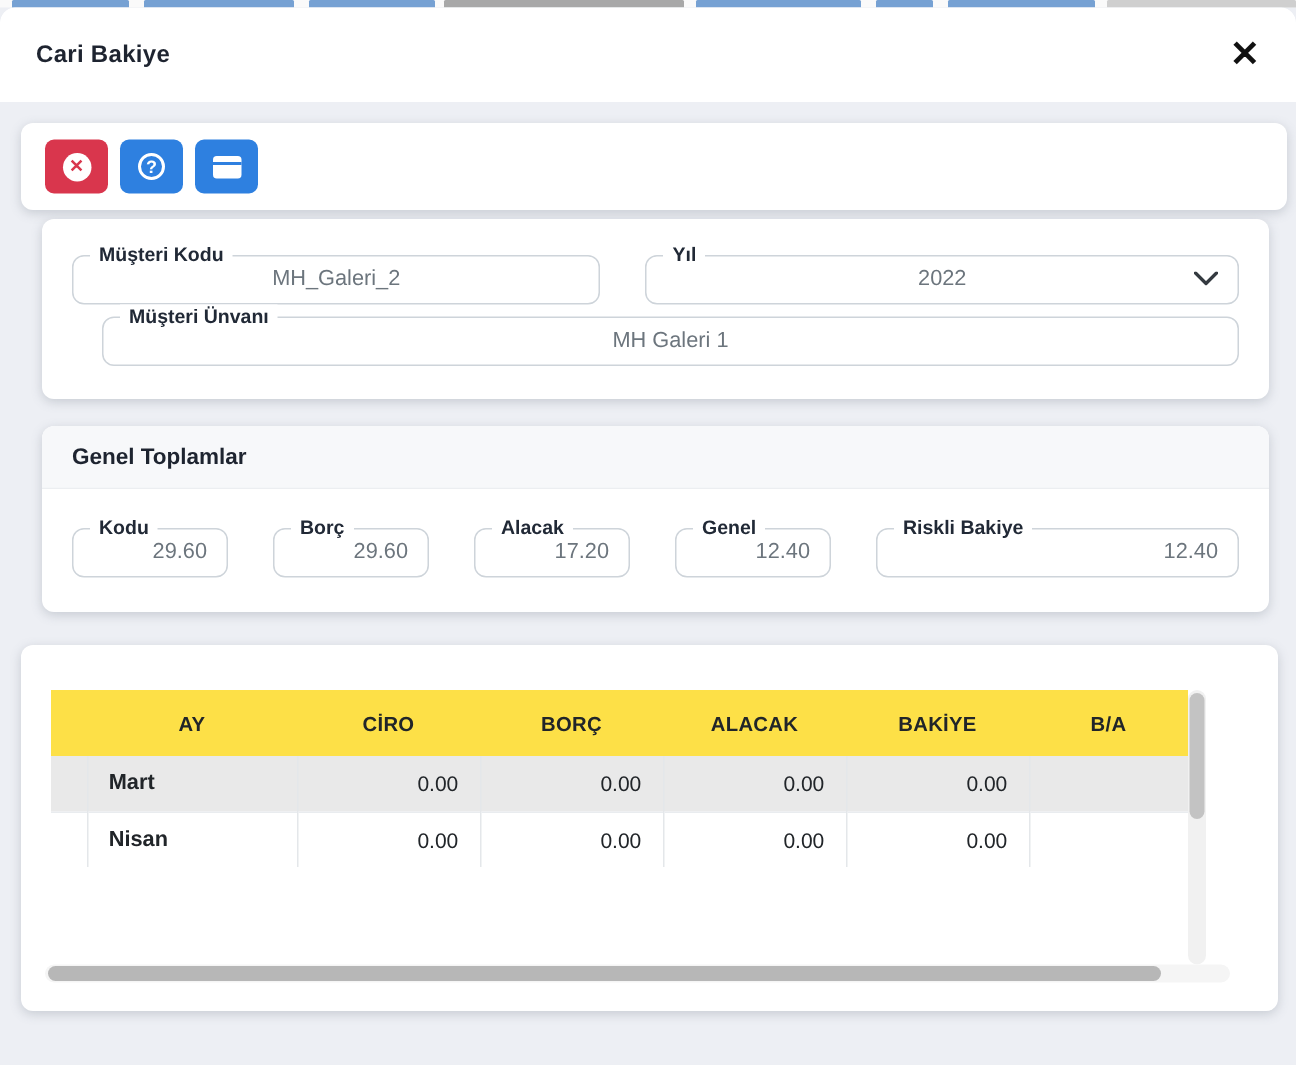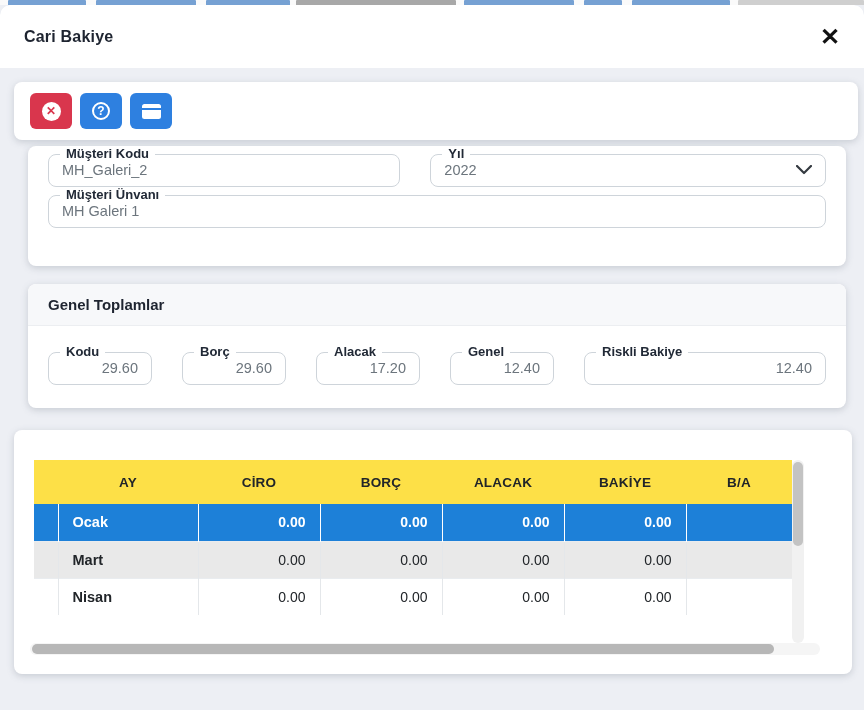--- a/index.html
+++ b/index.html
@@ -46,26 +46,26 @@
   
   .ofield { position:relative; height:33px; border:1px solid #ced4da; border-radius:8px; background:#fff; }
   .olabel { position:absolute; top:-9px; left:11px; background:#fff; padding:0 6px;
             font-size:13px; font-weight:700; color:#212936; white-space:nowrap; }
   .ovalue { display:block; line-height:31px; padding:0 13px; font-size:14.5px; color:#6c757d;
             white-space:nowrap; overflow:hidden; }
   .ovalue.right { text-align:right; }
   .chev { position:absolute; right:13px; top:10px; }
 
   
-  .form-card { left:28px; top:78px; width:818px; height:120px; padding:8px 20px 0 20px; }
+  .form-card { left:28px; top:78px; width:818px; height:120px; padding:24px 20px 0 20px;text-align:center; }
   .form-row { display:flex; gap:30px; }
   .form-row + .form-row { margin-top:8px; }
   .w-kodu  { width:374px; }
   .w-yil   { width:420px; }
-  .w-unvan { width:778px; }
+  .w-unvan { width:778px;margin-left:20px; }
 
   
   .totals-card { left:28px; top:216px; width:818px; height:124px; overflow:hidden; }
   .totals-header { height:42px; background:#f7f8fa; border-bottom:1px solid #eceef1;
                    display:flex; align-items:center; padding-left:20px;
                    border-radius:8px 8px 0 0; }
   .totals-title { font-size:15px; font-weight:600; color:#1e2430; }
   .totals-row { display:flex; padding:26px 20px 0 20px; gap:30px; }
   .t-small { width:104px; }
   .t-large { flex:1; }
@@ -207,29 +207,20 @@
                 <th></th>
                 <th>AY</th>
                 <th>CİRO</th>
                 <th>BORÇ</th>
                 <th>ALACAK</th>
                 <th>BAKİYE</th>
                 <th>B/A</th>
               </tr>
             </thead>
             <tbody>
-              <tr class="selected">
-                <td class="sel"></td>
-                <td class="month">Ocak</td>
-                <td class="num">0.00</td>
-                <td class="num">0.00</td>
-                <td class="num">0.00</td>
-                <td class="num">0.00</td>
-                <td class="num"></td>
-              </tr>
               <tr class="stripe">
                 <td class="sel"></td>
                 <td class="month">Mart</td>
                 <td class="num">0.00</td>
                 <td class="num">0.00</td>
                 <td class="num">0.00</td>
                 <td class="num">0.00</td>
                 <td class="num"></td>
               </tr>
               <tr>

